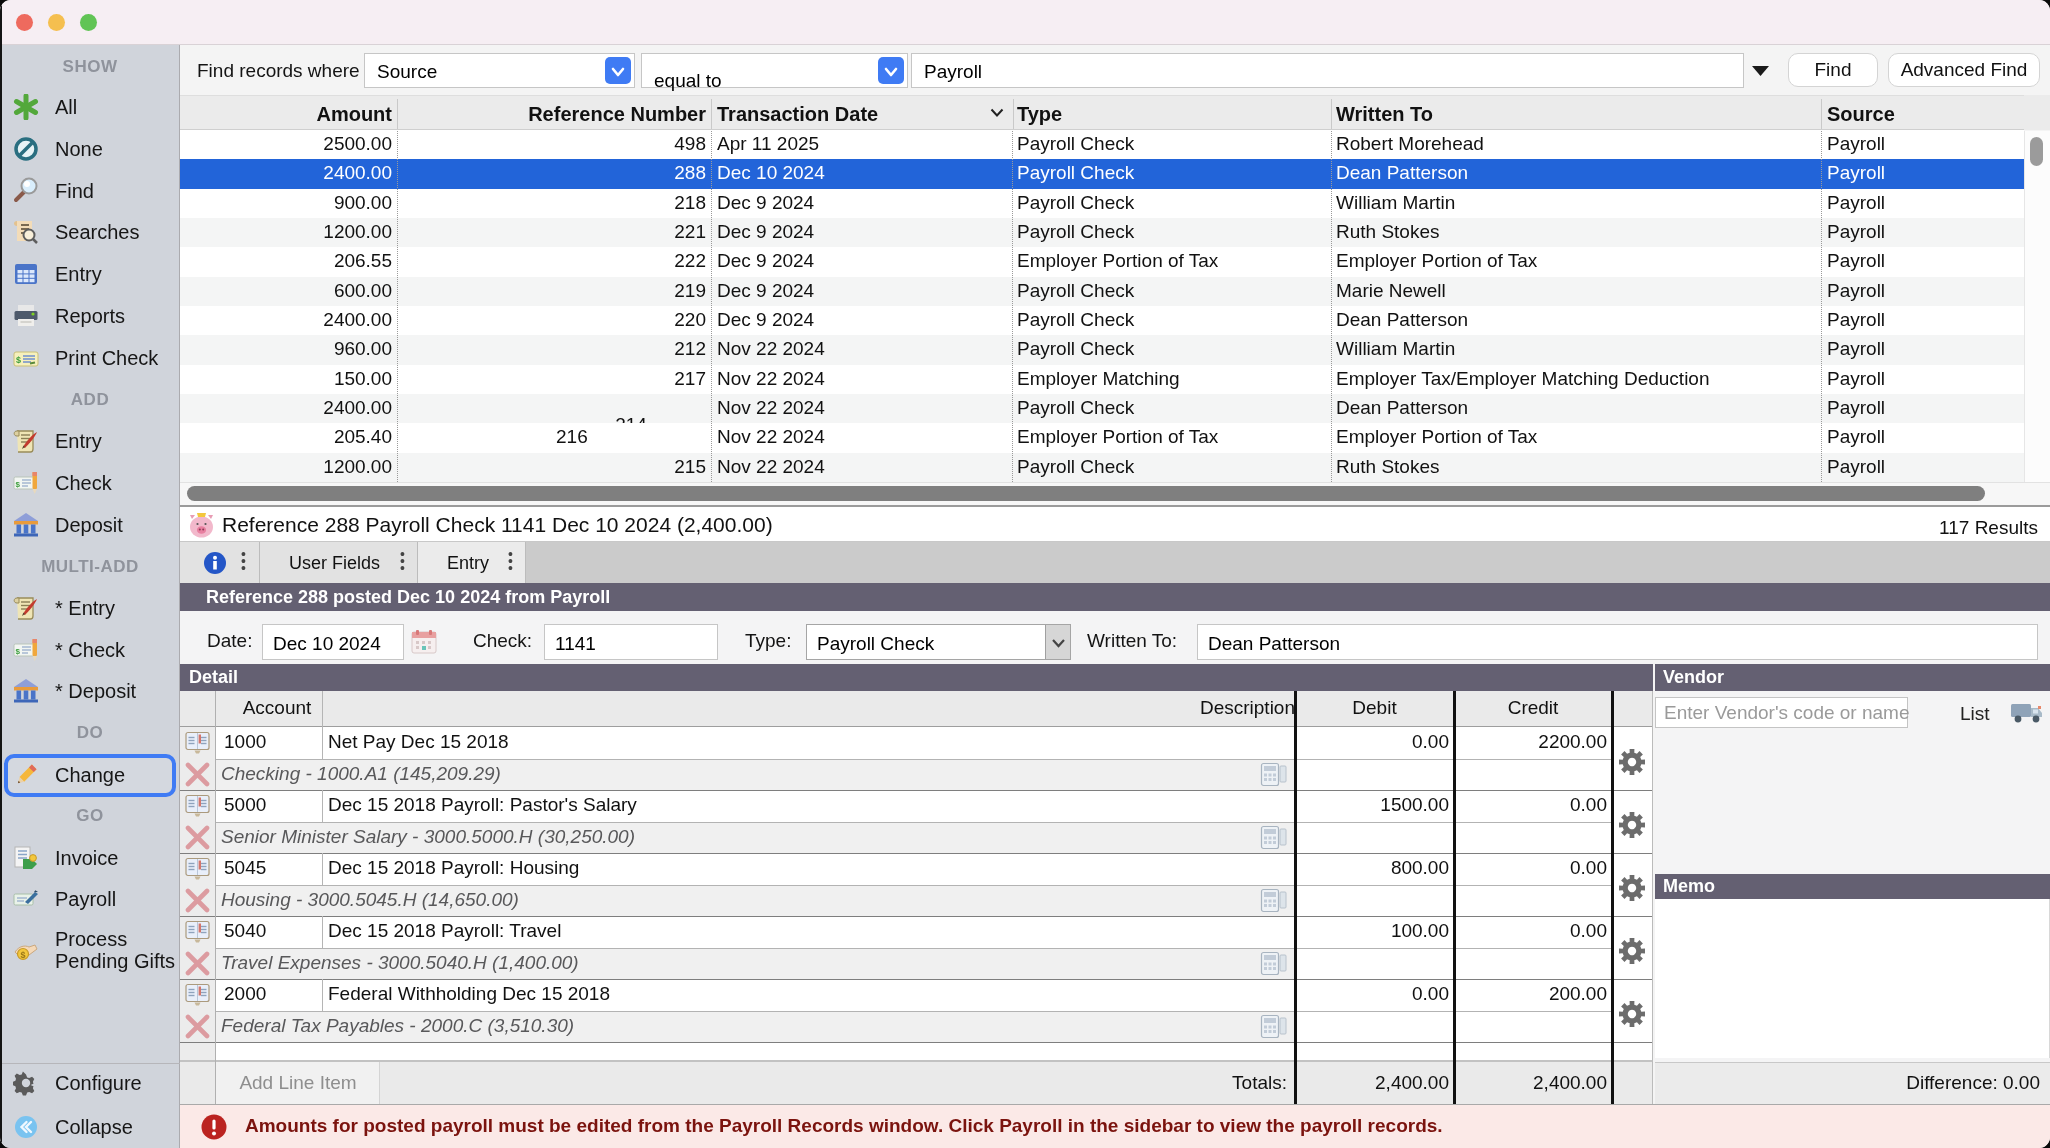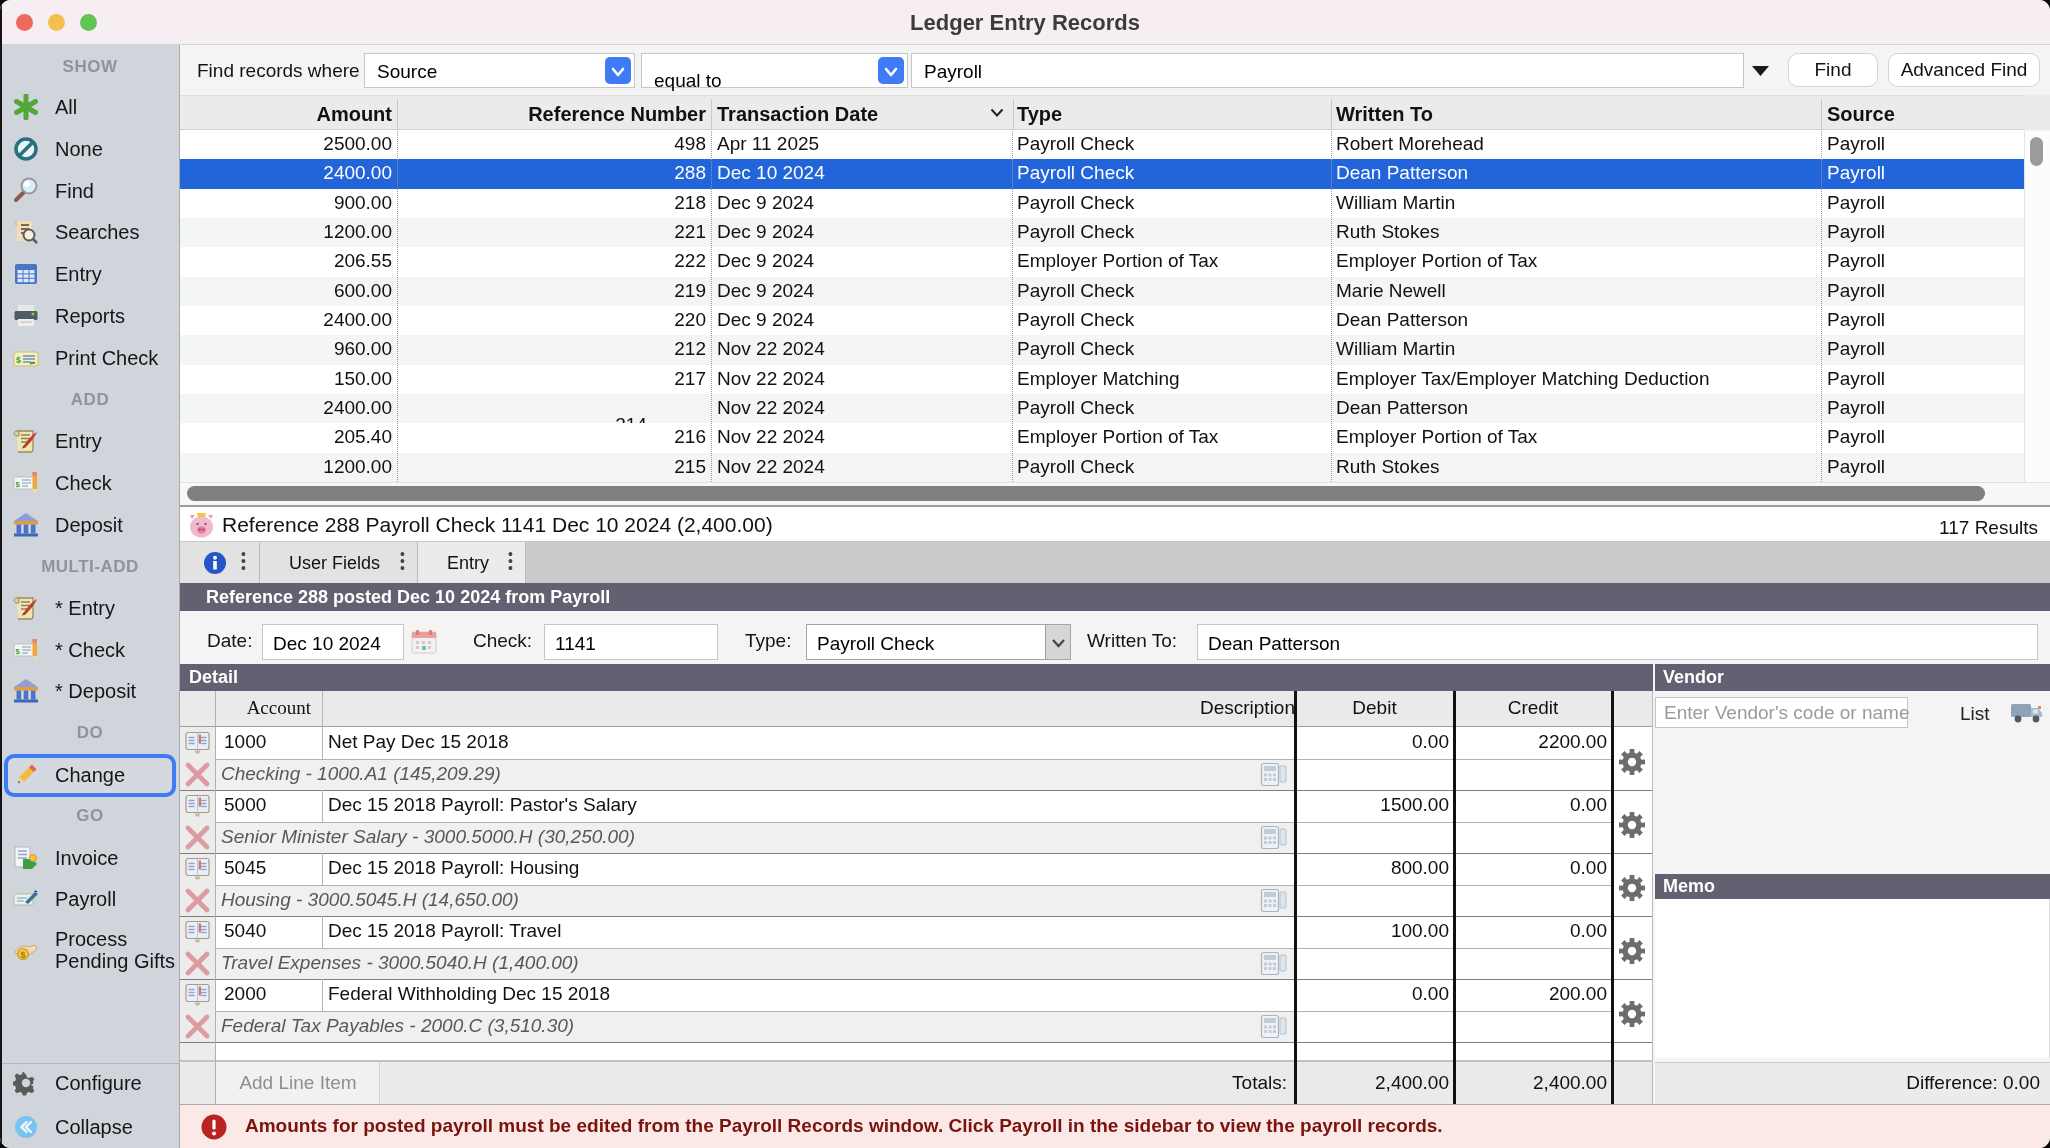--- a/index.html
+++ b/index.html
@@ -39,21 +39,20 @@
   svg { display:block; }
 </style>
 </head>
 <body>
 <div id="win">
   <div class="abs" id="titlebar"></div>
   <div class="abs" style="left:0; top:0; width:2px; height:1148px; background:#141414; z-index:50;"></div>
   <div class="abs light" style="left:16px; background:#ee6a5e;"></div>
   <div class="abs light" style="left:48px; background:#f5bf4f;"></div>
   <div class="abs light" style="left:80px; background:#61c455;"></div>
-  <div class="abs" id="title">Ledger Entry Records</div>
 
   <div class="abs" id="sidebar"></div>
   <div id="sidebar-items">
     <div class="abs sbsec" style="top:57px;">SHOW</div>
     <svg class="abs sbicon" style="top:94px;" viewBox="0 0 26 26">
         <g stroke="#53a83b" stroke-width="5" stroke-linecap="round">
           <line x1="13" y1="2" x2="13" y2="24"></line>
           <line x1="3.5" y1="7.5" x2="22.5" y2="18.5"></line>
           <line x1="22.5" y1="7.5" x2="3.5" y2="18.5"></line>
         </g>
@@ -367,21 +366,21 @@
     <div class="abs" style="left:180px; top:394.0px; width:1844px; height:29.33px; background:#f4f5f5; color:#111;">
           <span class="abs cell" style="left:62px; width:150px; top:3px; text-align:right; color:inherit;">2400.00</span>
           <span class="abs cell" style="left:376px; width:150px; top:20px; text-align:center; color:inherit;">214</span>
           <span class="abs cell" style="left:537px; top:3px; color:inherit;">Nov 22 2024</span>
           <span class="abs cell" style="left:837px; top:3px; color:inherit;">Payroll Check</span>
           <span class="abs cell" style="left:1156px; top:3px; color:inherit;">Dean Patterson</span>
           <span class="abs cell" style="left:1647px; top:3px; color:inherit;">Payroll</span>
         </div>
     <div class="abs" style="left:180px; top:423.3px; width:1844px; height:29.33px; background:#ffffff; color:#111;">
           <span class="abs cell" style="left:62px; width:150px; top:3px; text-align:right; color:inherit;">205.40</span>
-          <span class="abs cell" style="left:376px; width:150px; top:3px; text-align:right; color:inherit;">216</span>
+          <span class="abs cell" style="left:376px; width:150px; top:3px; color:inherit;">216</span>
           <span class="abs cell" style="left:537px; top:3px; color:inherit;">Nov 22 2024</span>
           <span class="abs cell" style="left:837px; top:3px; color:inherit;">Employer Portion of Tax</span>
           <span class="abs cell" style="left:1156px; top:3px; color:inherit;">Employer Portion of Tax</span>
           <span class="abs cell" style="left:1647px; top:3px; color:inherit;">Payroll</span>
         </div>
     <div class="abs" style="left:180px; top:452.6px; width:1844px; height:29.33px; background:#f4f5f5; color:#111;">
           <span class="abs cell" style="left:62px; width:150px; top:3px; text-align:right; color:inherit;">1200.00</span>
           <span class="abs cell" style="left:376px; width:150px; top:3px; text-align:right; color:inherit;">215</span>
           <span class="abs cell" style="left:537px; top:3px; color:inherit;">Nov 22 2024</span>
           <span class="abs cell" style="left:837px; top:3px; color:inherit;">Payroll Check</span>
@@ -471,21 +470,21 @@
     <div class="abs combo" style="left:1197px; top:624px; width:841px; height:36px;">
         <span class="abs" style="left:10px; top:8px; font-size:19px;">Dean Patterson</span>
       </div>
 
     <div class="abs pbar" style="left:180px; top:664px; width:1473px; height:27px; line-height:27px; padding-left:9px;">Detail</div>
     <div class="abs pbar" style="left:1655px; top:664px; width:395px; height:27px; line-height:27px; padding-left:8px;">Vendor</div>
 
     <div id="detail-table">
     <div class="abs" style="left:180px; top:691px; width:1472px; height:371px; background:#fff;"></div>
     <div class="abs" style="left:180px; top:691px; width:1472px; height:36px; background:#eaeaea; border-bottom:1px solid #9e9e9e;"></div>
-    <div class="abs dcell" style="left:205px; top:697px; width:106px; text-align:right;font-family:Liberation Serif, serif;">Account</div>
+    <div class="abs dcell" style="left:224px; top:697px; width:106px; text-align:center;">Account</div>
     <div class="abs dcell" style="left:322px; top:697px; width:973px; text-align:right;">Description</div>
     <div class="abs dcell" style="left:1295px; top:697px; width:159px; text-align:center;">Debit</div>
     <div class="abs dcell" style="left:1454px; top:697px; width:158px; text-align:center;">Credit</div>
     <div class="abs" style="left:180px; top:727px; width:35px; height:335px; background:#ececec;"></div>
     <div class="abs" style="left:215px; top:758.5px; width:1080px; height:31.5px; background:#f0f0f0;"></div>
     <div class="abs dcell" style="left:224px; top:731.0px;">1000</div>
     <div class="abs dcell" style="left:328px; top:731.0px;">Net Pay Dec 15 2018</div>
     <div class="abs dcell" style="left:1295px; top:731.0px; width:154px; text-align:right;">0.00</div>
     <div class="abs dcell" style="left:1454px; top:731.0px; width:153px; text-align:right;">2200.00</div>
     <div class="abs dcell subrow" style="left:221px; top:762.5px;">Checking - 1000.A1 (145,209.29)</div>

